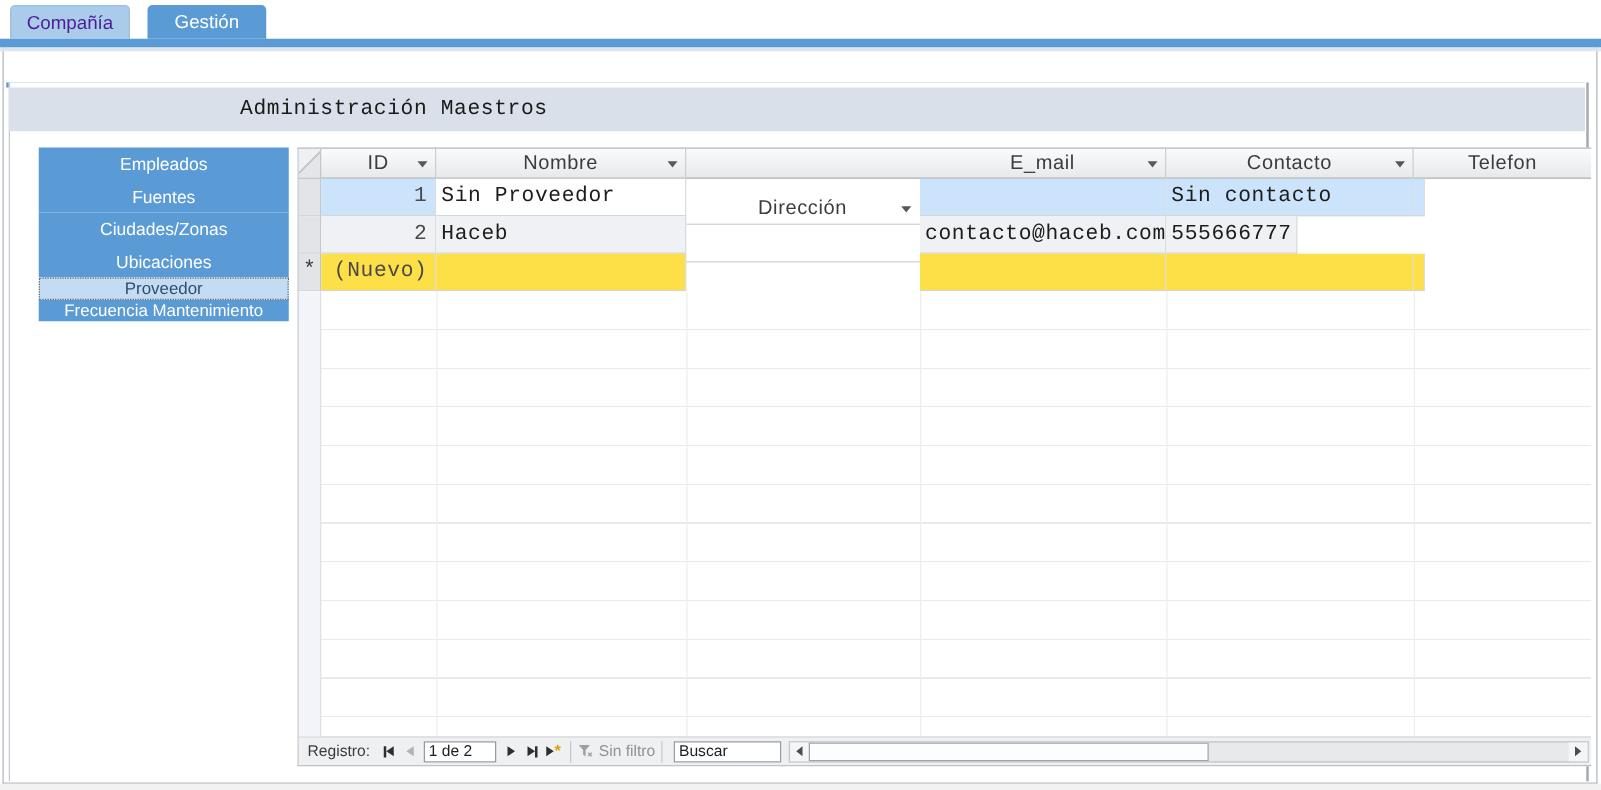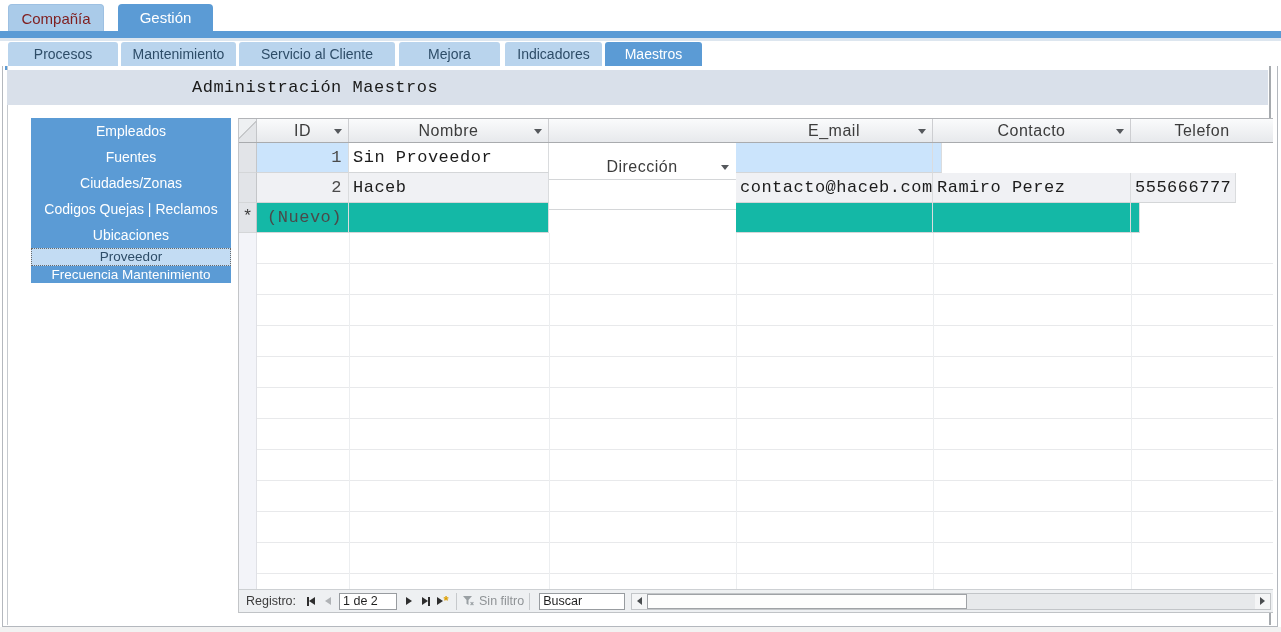--- a/index.html
+++ b/index.html
@@ -6,21 +6,21 @@
   *{box-sizing:border-box;font-family:"Liberation Sans",sans-serif;}
   .window{position:relative;width:1281px;height:632px;background:#fff;overflow:hidden;}
   .outer-frame{position:absolute;left:2px;top:0;width:1276px;height:627px;
     border-left:1px solid #b4b8be;border-right:1px solid #b4b8be;border-bottom:1px solid #b4b8be;pointer-events:none;}
   .below-strip{position:absolute;left:0;top:627px;width:100%;height:5px;background:#f2f2f2;}
 
   
   .tabs1{position:absolute;left:0;top:0;width:100%;height:31px;background:#fff;}
   .tab1{position:absolute;top:4px;height:27px;line-height:27px;text-align:center;
     border-radius:4px 4px 0 0;font-size:15px;cursor:default;}
-  .tab1.inactive{background:#aacbe9;color:#7f1d1d;border:1px solid #9dc0e2;border-bottom:none;}
+  .tab1.inactive{background:#aacbe9;color:#4c1d95;border:1px solid #9dc0e2;border-bottom:none;}
   .tab1.active{background:#5b9bd5;color:#fff;margin-left:12px;}
   .strip-blue1{position:absolute;left:0;top:31px;width:100%;height:7px;background:#5b9bd5;}
   .strip-light{position:absolute;left:0;top:38px;width:100%;height:3px;background:#dde6ef;}
 
   
   .tabs2{position:absolute;left:0;top:41px;width:100%;height:25px;background:#fff;}
   .tab2{position:absolute;top:1px;height:24px;line-height:24px;text-align:center;
     border-radius:3px 3px 0 0;font-size:14px;cursor:default;}
   .tab2.inactive{background:#b9d4ed;color:#2e4d68;}
   .tab2.active{background:#5b9bd5;color:#fff;}
@@ -53,21 +53,21 @@
     border-left:4px solid transparent;border-right:4px solid transparent;border-top:5px solid #55585c;}
   .c-id{width:92px;} .c-nombre{width:200px;} .c-dir{width:187px;margin-top:36px;} .c-email{width:197px;} .c-cont{width:198px;} .c-tel{flex:1;border-right:none;}
   .drow{height:30px;}
   .dcell{flex:none;border-right:1px solid #dadcde;border-bottom:1px solid #d4d6d8;
     font-family:"Liberation Mono",monospace;font-size:17px;letter-spacing:.5px;color:#1c1c1c;
     line-height:29px;padding:0 4px;white-space:nowrap;overflow:hidden;cursor:text;}
   .dcell.c-id{text-align:right;padding-right:6px;color:#4a4a4a;}
   .r1 .dcell{background:#cbe4fc;}
   .r1 .c-nombre{background:#fff;}
   .r2 .dcell{background:#f0f1f4;}
-  .r3 .dcell{background:#14b8a6;}
+  .r3 .dcell{background:#fde047;}
   .r3 .sel-cell{font-family:"Liberation Mono",monospace;font-size:17px;color:#3a3a3a;text-align:center;line-height:28px;}
   .ds-empty{flex:1;position:relative;background:#fff;}
   .empty-lines{position:absolute;inset:0;
     background:repeating-linear-gradient(to bottom,transparent 0 30px,#e8e9eb 30px 31px);}
   .empty-selcol{position:absolute;left:0;top:0;bottom:0;width:18px;background:#f3f4f9;border-right:1px solid #e0e1e6;}
   .vline{position:absolute;top:0;bottom:0;width:1px;background:#eceef0;}
 
   
   .ds-nav{height:23px;flex:none;background:#eef0f2;border-top:1px solid #cdd0d3;
     display:flex;align-items:center;font-size:12.5px;color:#3c3c3c;}
@@ -96,38 +96,29 @@
 <div class="window">
   <div class="outer-frame"></div>
 
   <div class="tabs1">
     <div class="tab1 inactive" style="left:8px;width:96px;">Compañía</div>
     <div class="tab1 active" style="left:106px;width:95px;">Gestión</div>
   </div>
   <div class="strip-blue1"></div>
   <div class="strip-light"></div>
 
-  <div class="tabs2">
-    <div class="tab2 inactive" style="left:8px;width:110px;">Procesos</div>
-    <div class="tab2 inactive" style="left:121px;width:115px;">Mantenimiento</div>
-    <div class="tab2 inactive" style="left:239px;width:156px;">Servicio al Cliente</div>
-    <div class="tab2 inactive" style="left:399px;width:101px;">Mejora</div>
-    <div class="tab2 inactive" style="left:505px;width:97px;">Indicadores</div>
-    <div class="tab2 active" style="left:605px;width:97px;">Maestros</div>
-  </div>
   <div class="strip-blue2"></div>
 
   <div class="form-frame"></div>
   <div class="title-bar">Administración Maestros</div>
 
   <div class="sidebar">
     <div class="side-item h26">Empleados</div>
     <div class="side-item h26">Fuentes</div>
     <div class="side-item h26">Ciudades/Zonas</div>
-    <div class="side-item h26">Codigos Quejas | Reclamos</div>
     <div class="side-item h26">Ubicaciones</div>
     <div class="side-item sel">Proveedor</div>
     <div class="side-item last">Frecuencia Mantenimiento</div>
   </div>
 
   <div class="datasheet">
 
     <div class="ds-row hdr">
       <div class="sel-cell"></div>
       <div class="hcell c-id">
@@ -154,30 +145,30 @@
         <span>Telefon</span>
       </div>
     </div>
 
     <div class="ds-row drow r1">
       <div class="sel-cell"></div>
       <div class="dcell c-id">1</div>
       <div class="dcell c-nombre">Sin Proveedor</div>
       <div class="dcell c-dir"></div>
       <div class="dcell c-email"></div>
+      <div class="dcell c-cont">Sin contacto</div>
       <div class="dcell c-tel"></div>
     </div>
 
     <div class="ds-row drow r2">
       <div class="sel-cell"></div>
       <div class="dcell c-id">2</div>
       <div class="dcell c-nombre">Haceb</div>
       <div class="dcell c-dir">Kra. 48 12 S 23</div>
       <div class="dcell c-email">contacto@haceb.com</div>
-      <div class="dcell c-cont">Ramiro Perez</div>
       <div class="dcell c-tel">555666777</div>
     </div>
 
     <div class="ds-row drow r3">
       <div class="sel-cell">*</div>
       <div class="dcell c-id">(Nuevo)</div>
       <div class="dcell c-nombre"></div>
       <div class="dcell c-dir"></div>
       <div class="dcell c-email"></div>
       <div class="dcell c-cont"></div>

